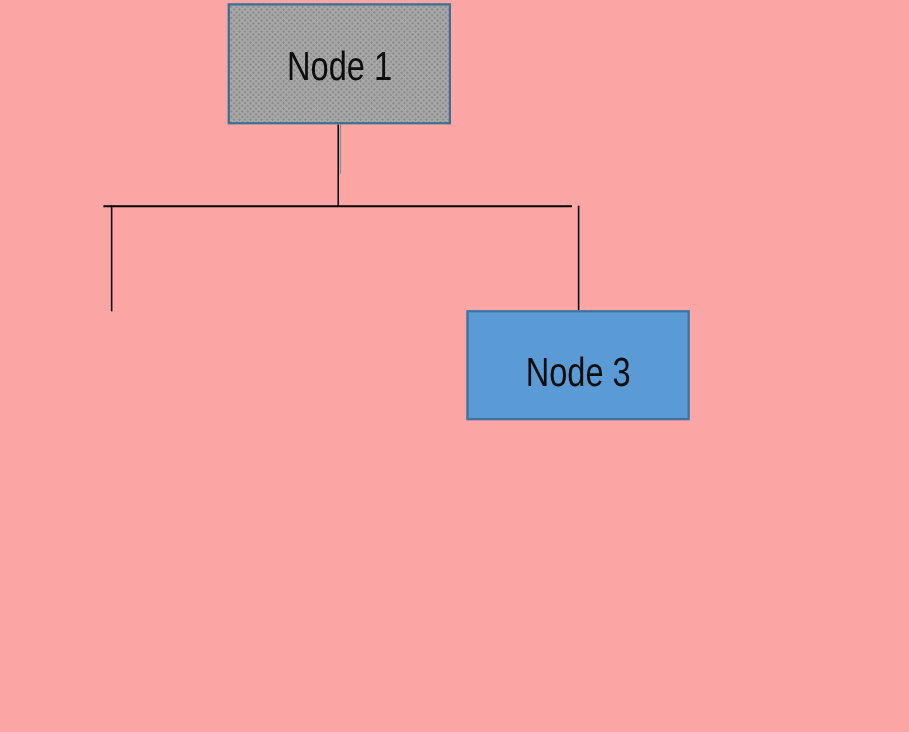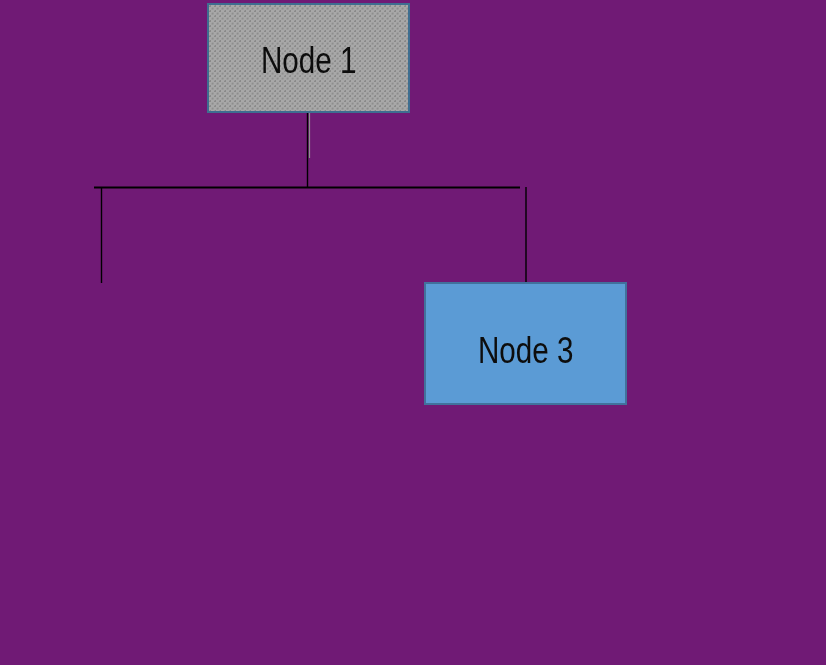--- a/index.html
+++ b/index.html
@@ -5,21 +5,21 @@
   html, body {
     margin: 0;
     padding: 0;
     background: #ffffff;
     font-family: "Liberation Sans", sans-serif;
   }
   .canvas {
     position: relative;
     width: 826px;
     height: 665px;
-    background: #701a75;
+    background: #fca5a5;
     overflow: hidden;
   }
   .connector-layer {
     position: absolute;
     left: 0;
     top: 0;
     width: 826px;
     height: 665px;
     pointer-events: none;
   }
@@ -62,21 +62,21 @@
     height: 109px;
     border: 2px solid #41719c;
     border-left-width: 1px;
     background-color: #5b9bd5;
     padding-top: 9px;
   }
   .node-child-right {
     left: 424px;
     top: 282px;
     width: 203px;
-    height: 123px;
+    height: 100px;
     border: 2px solid #41719c;
     background-color: #5b9bd5;
     padding-top: 13px;
   }
 </style>
 </head>
 <body>
 
 <div class="canvas">
 

